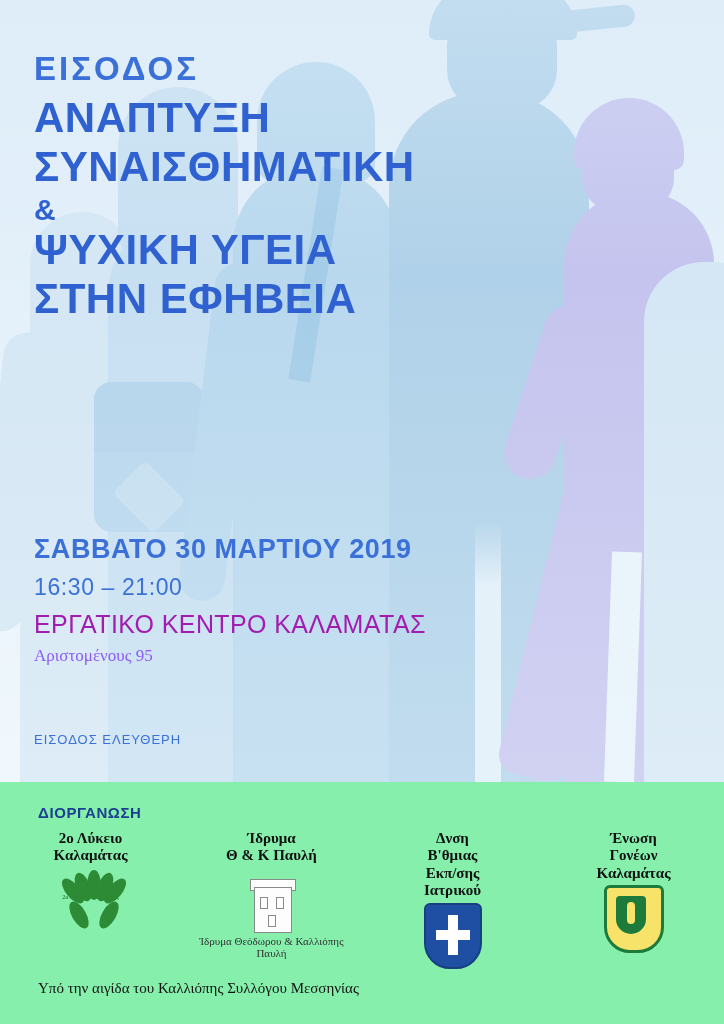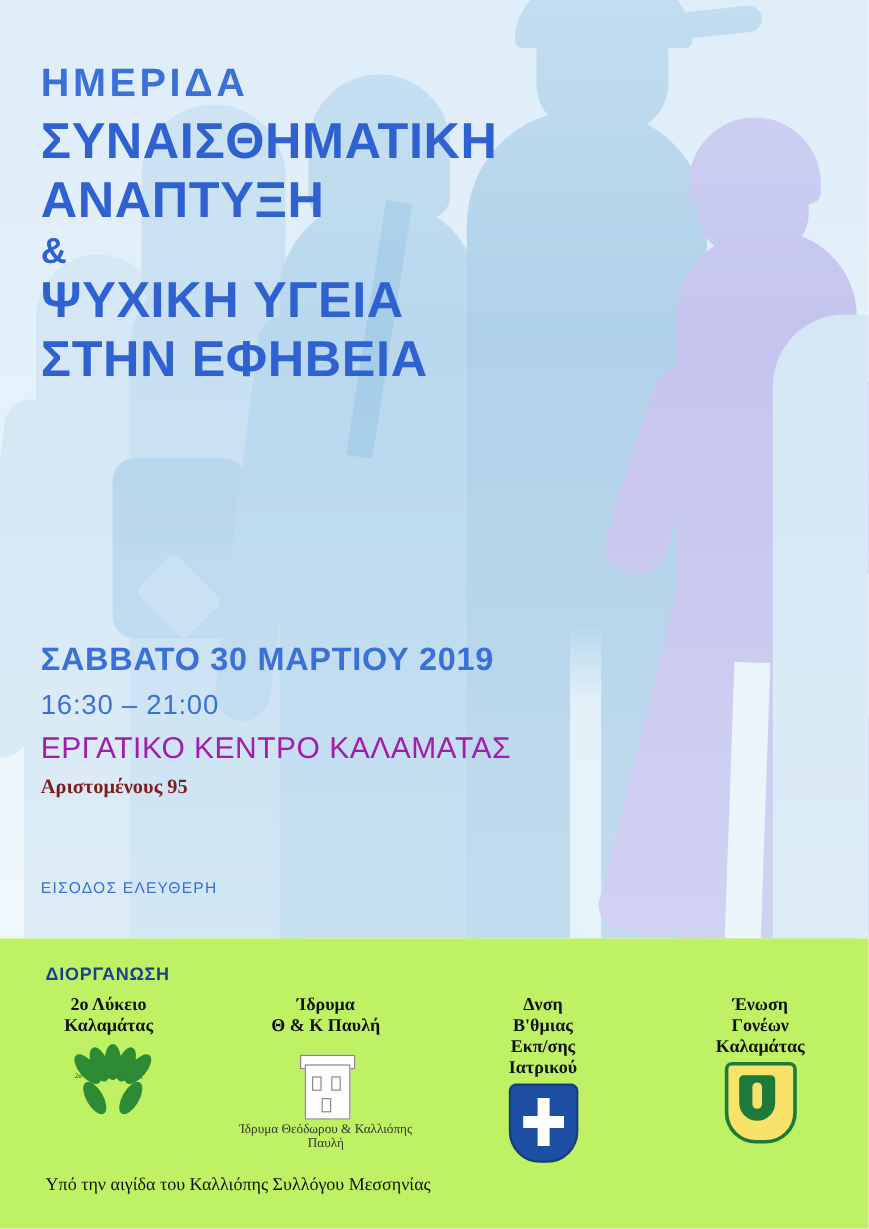--- a/index.html
+++ b/index.html
@@ -177,43 +177,42 @@
     letter-spacing: 0.6px;
     margin-bottom: 9px;
   }
   .d-venue {
     color: #a21caf;
     font-size: 25px;
     letter-spacing: 0.4px;
     margin-bottom: 7px;
   }
   .d-address {
-    color: #7f1d1d;
+    color: #8b5cf6;
     font-size: 17px;
     font-family: "Liberation Serif", serif;
-    font-weight: bold;
   }
   .d-free {
     position: absolute;
     left: 34px;
     top: 732px;
     color: #3a70d8;
     font-size: 13px;
     letter-spacing: 1px;
     z-index: 5;
   }
 
   
   .footer {
     position: absolute;
     left: 0;
     top: 782px;
     width: 724px;
     height: 242px;
-    background: #bef264;
+    background: #86efac;
     text-decoration: underline;
   }
   .org-title {
     position: absolute;
     left: 38px;
     top: 22px;
     color: #1c3f8f;
     font-size: 15px;
     font-weight: bold;
     letter-spacing: 0.6px;
@@ -388,23 +387,23 @@
     </div>
 
     <div class="silhouette" id="fig6">
       <div class="sil-body b1"></div>
     </div>
 
     <div class="art-fade"></div>
   </div>
 
   <div class="headline">
-    <div class="h-line h-imerida">ΗΜΕΡΙΔΑ</div>
+    <div class="h-line h-imerida">ΕΙΣΟΔΟΣ</div>
+    <div class="h-line h-big">ΑΝΑΠΤΥΞΗ</div>
     <div class="h-line h-big">ΣΥΝΑΙΣΘΗΜΑΤΙΚΗ</div>
-    <div class="h-line h-big">ΑΝΑΠΤΥΞΗ</div>
     <div class="h-line h-amp">&amp;</div>
     <div class="h-line h-big">ΨΥΧΙΚΗ ΥΓΕΙΑ</div>
     <div class="h-line h-big">ΣΤΗΝ ΕΦΗΒΕΙΑ</div>
   </div>
 
   <div class="details">
     <div class="d-date">ΣΑΒΒΑΤΟ 30 ΜΑΡΤΙΟΥ 2019</div>
     <div class="d-time">16:30 – 21:00</div>
     <div class="d-venue">ΕΡΓΑΤΙΚΟ ΚΕΝΤΡΟ ΚΑΛΑΜΑΤΑΣ</div>
     <div class="d-address">Αριστομένους 95</div>

